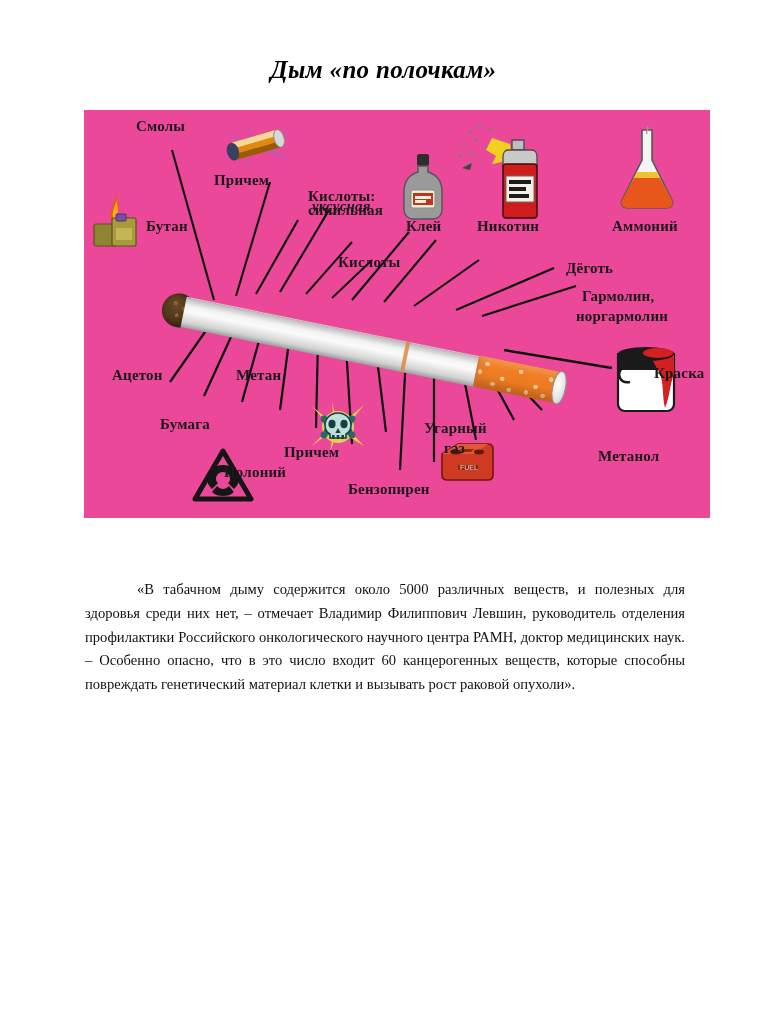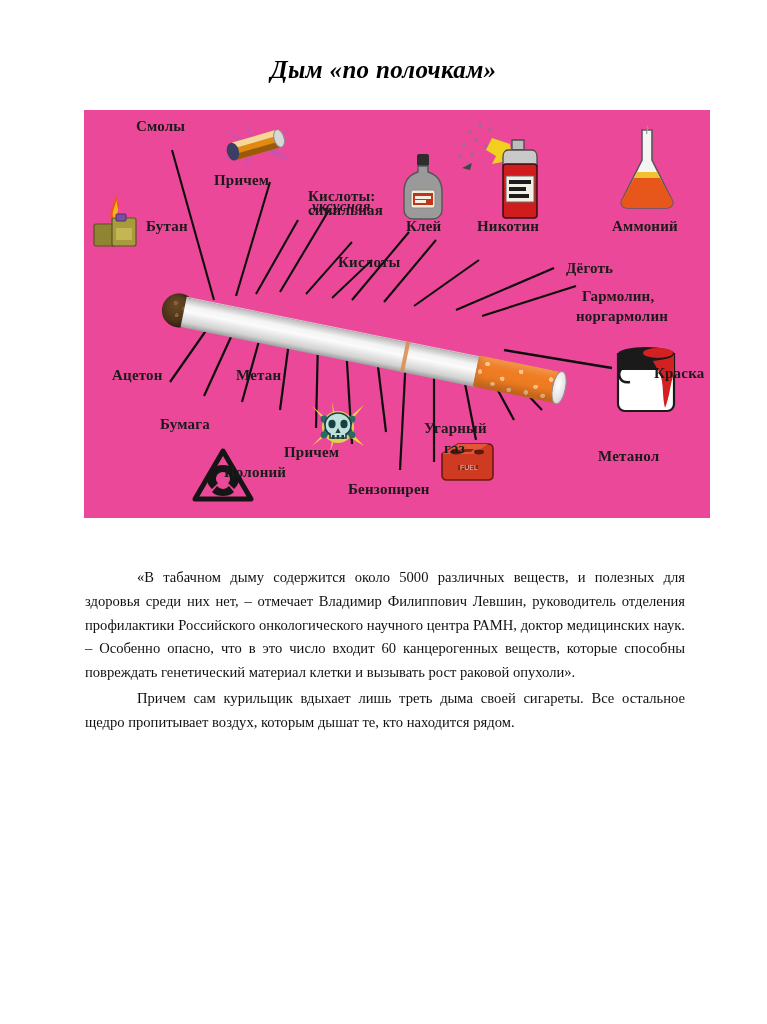--- a/index.html
+++ b/index.html
@@ -160,21 +160,21 @@
     position: absolute;
     left: 85px;
     top: 566px;
     width: 600px;
     font-size: 14.6px;
     line-height: 1.63;
     text-align: justify;
     font-family: "Liberation Serif", "DejaVu Serif", serif;
     color: #111111;
   }
-  #body-copy p { margin: 0 0 0 0; text-indent: 52px; }
+  #body-copy p { margin: 12px 0 0 0; text-indent: 52px; }
   #body-copy p + p { margin-top: 2px; }
 </style>
 </head>
 <body>
 
 <div id="slide-title">Дым «по полочкам»</div>
 
 <div id="infographic">
   <div class="inner">
 
@@ -399,14 +399,13 @@
     <div class="lbl" style="left:340px; top:310px;">Угарный</div>
     <div class="lbl" style="left:344px; top:330px;margin-left:16px;">газ</div>
 
     <div class="lbl" style="left:514px; top:338px;">Метанол</div>
 
   </div>
 </div>
 
 <div id="body-copy">
   <p>«В табачном дыму содержится около 5000 различных веществ, и полезных для здоровья среди них нет, – отмечает Владимир Филиппович Левшин, руководитель отделения профилактики Российского онкологического научного центра РАМН, доктор медицинских наук. – Особенно опасно, что в это число входит 60 канцерогенных веществ, которые способны повреждать генетический материал клетки и вызывать рост раковой опухоли».</p>
-  <p>Причем сам курильщик вдыхает лишь треть дыма своей сигареты. Все остальное щедро пропитывает воздух, которым дышат те, кто находится рядом.</p>
 </div>
 
 </body></html>

